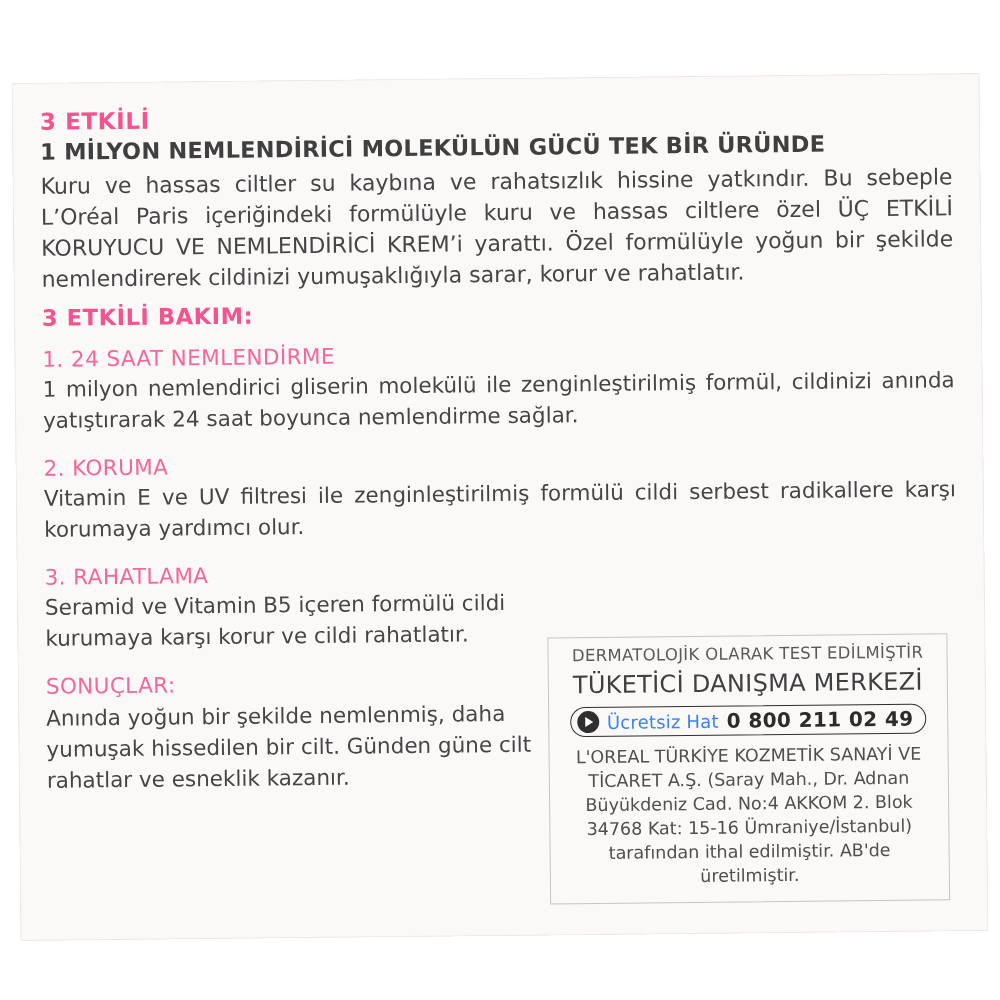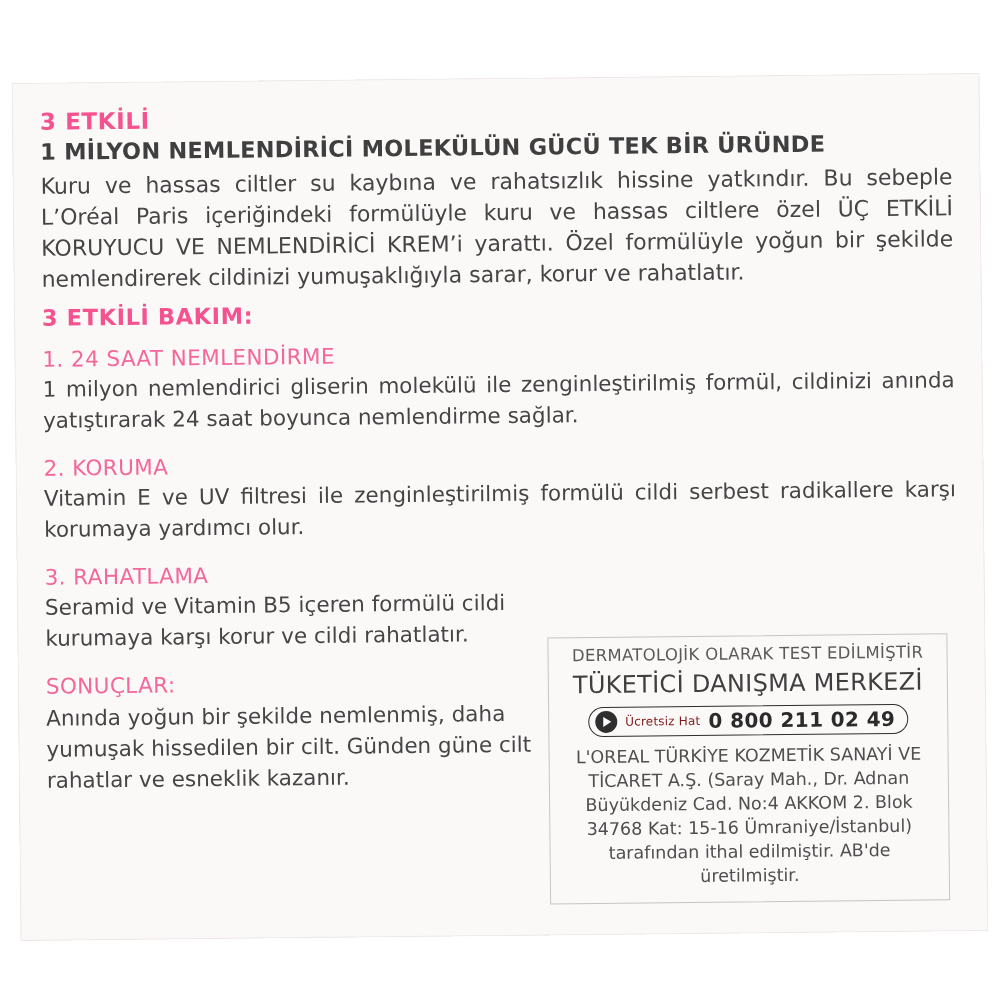--- a/index.html
+++ b/index.html
@@ -160,23 +160,23 @@
   .phone-pill .play::after {
     content: "";
     position: absolute;
     left: 8px;
     top: 5.5px;
     border-left: 8px solid #ffffff;
     border-top: 5.5px solid transparent;
     border-bottom: 5.5px solid transparent;
   }
   .phone-pill .free-label {
-    font-size: 12px;
+    font-size: 18px;
     letter-spacing: 0.2px;
-    color: #7f1d1d;
+    color: #3b82f6;
   }
   .phone-pill .number {
     font-size: 20px;
     font-weight: bold;
     letter-spacing: 0.4px;
     color: #2b2b2b;
   }
 
   .addr {
     font-size: 17.5px;

